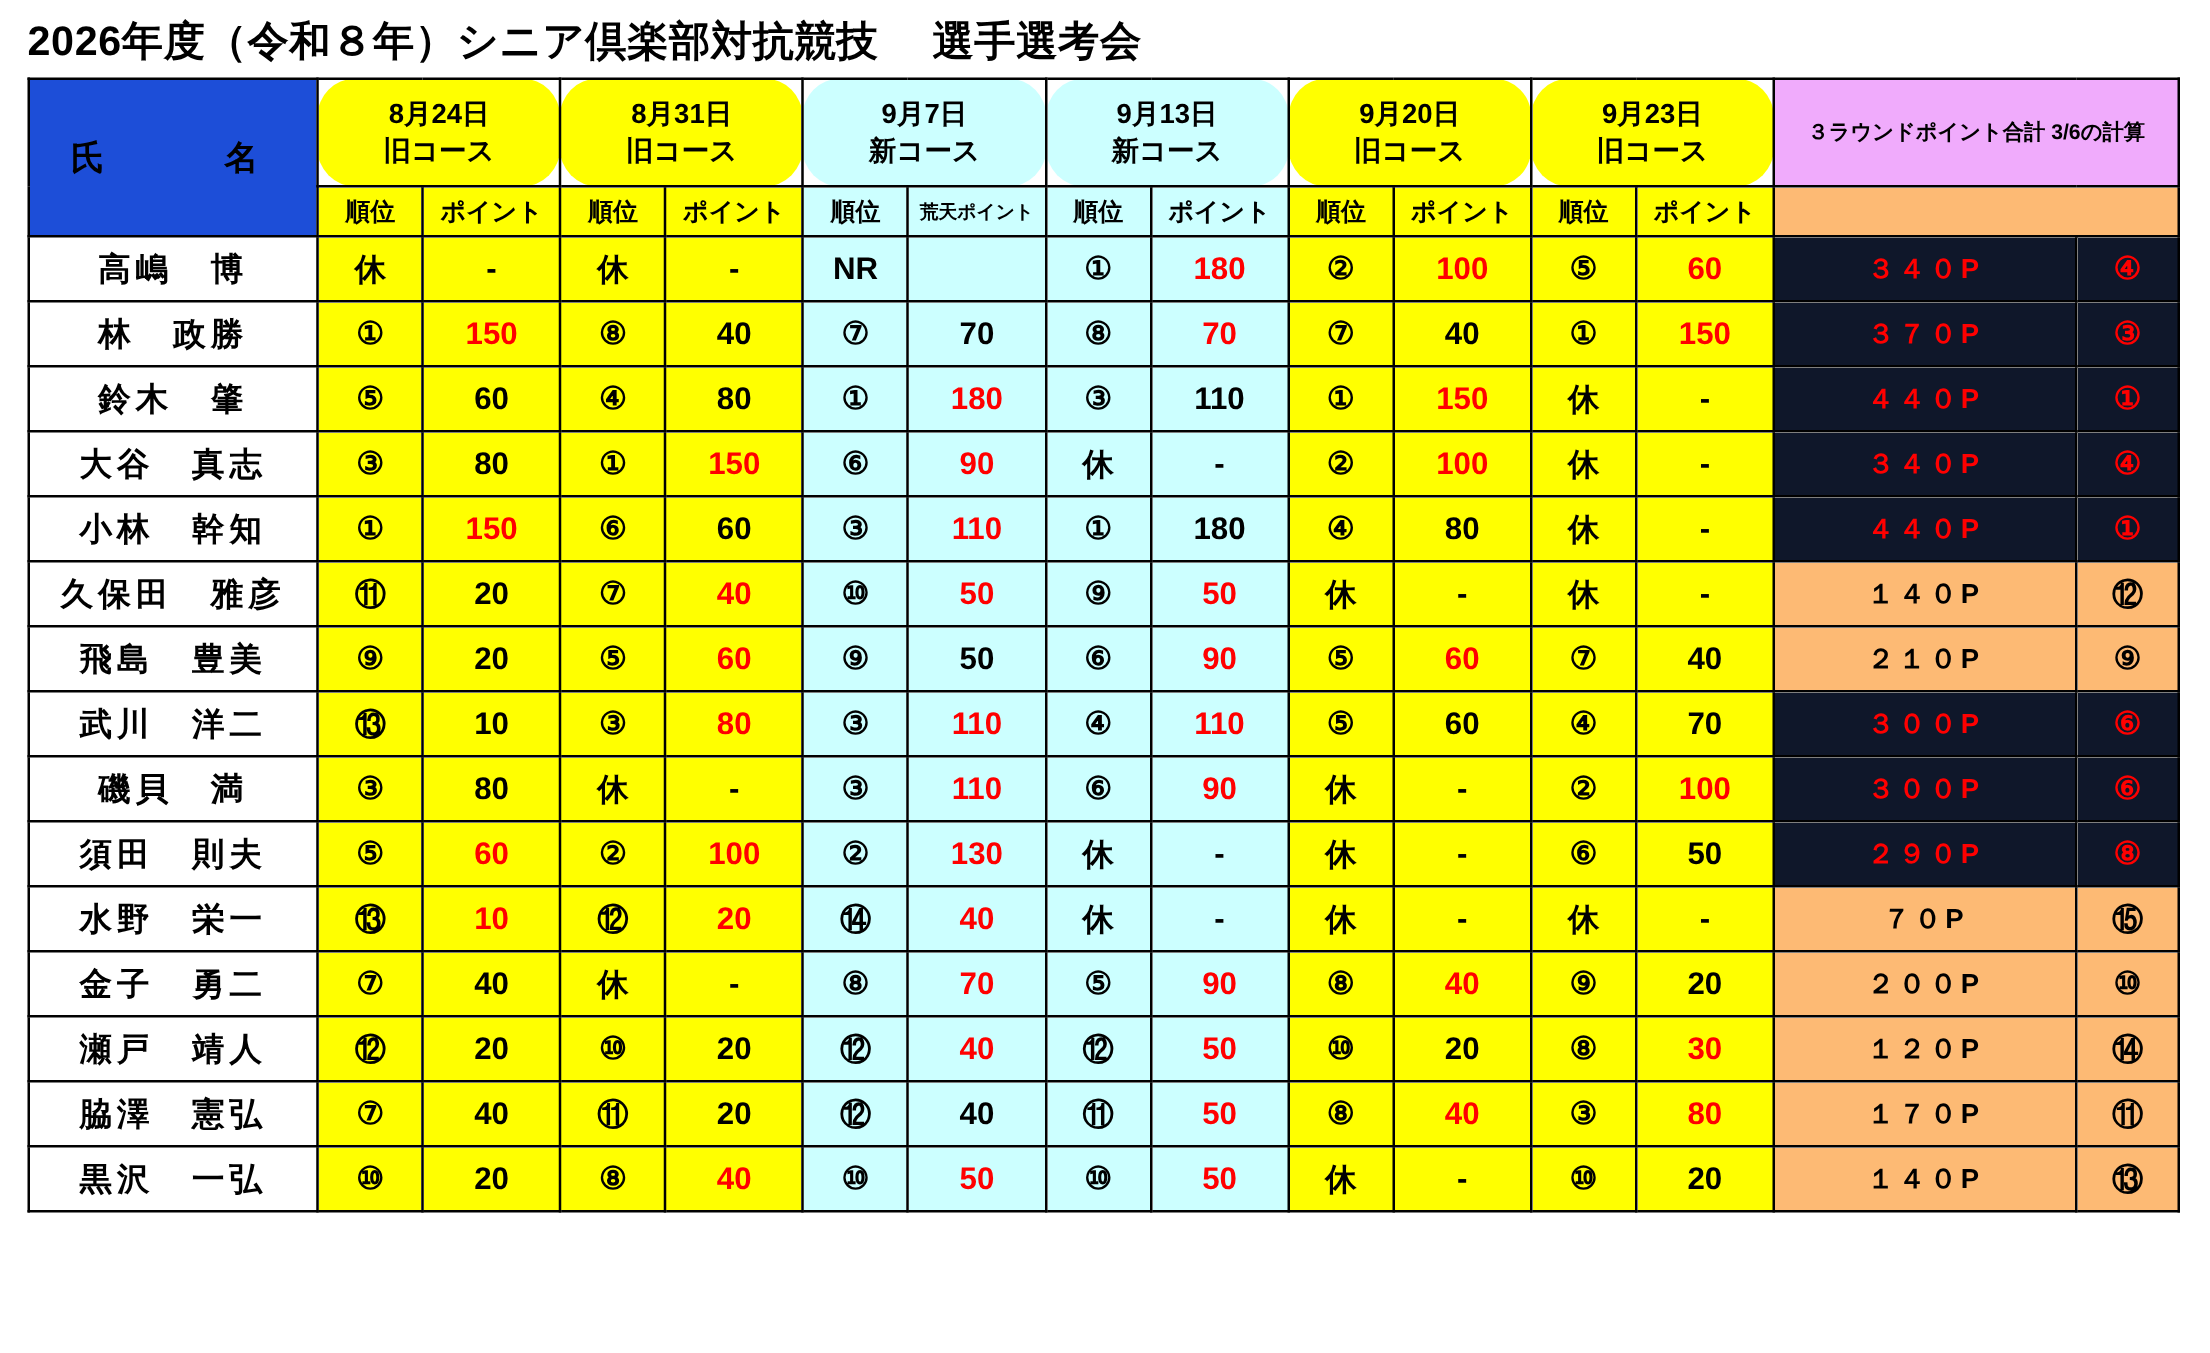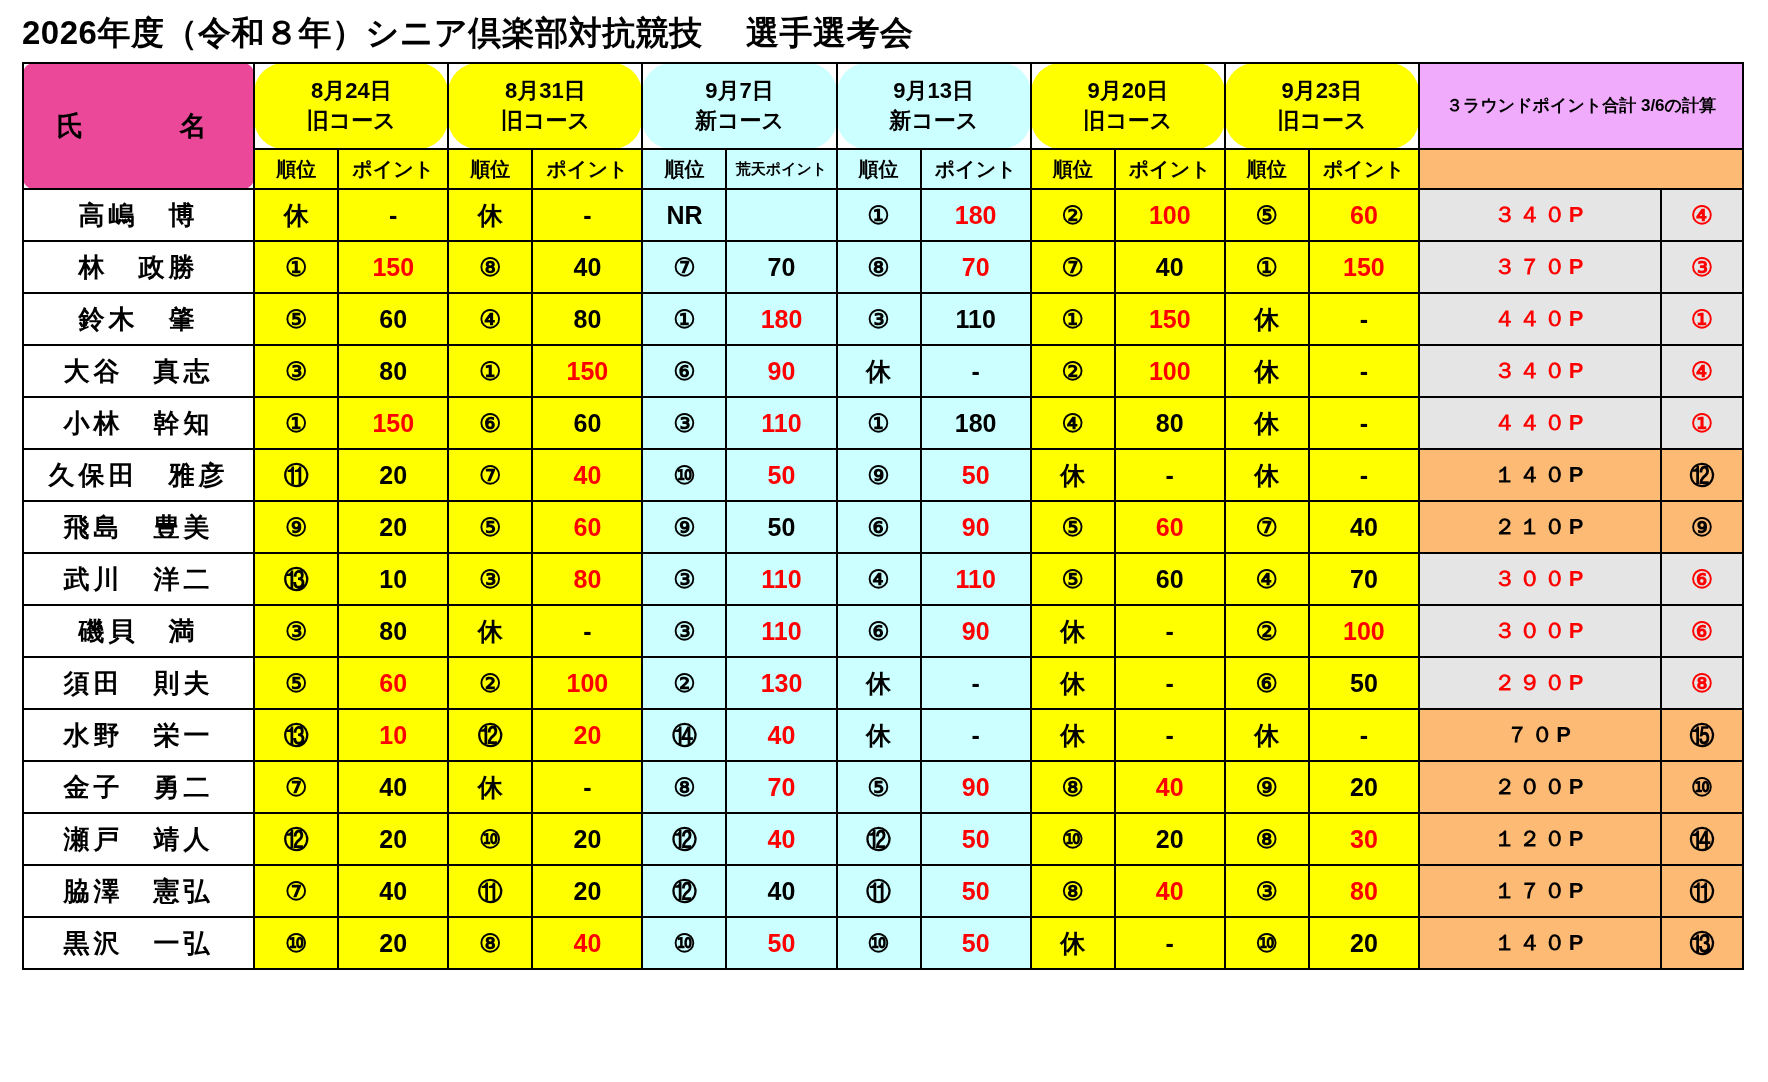--- a/index.html
+++ b/index.html
@@ -41,22 +41,21 @@
     vertical-align: middle;
     font-weight: bold;
     color: #000000;
     overflow: hidden;
   }
   
   .hdr-name {
     font-size: 27px;
     letter-spacing: 14px;
     padding-left: 14px;
-    background: #ec4899;
-    border-radius: 11px;
+    background: #1d4ed8;
   }
   .hdr-date {
     font-size: 22px;
     line-height: 30px;
     height: 84px;
     border-radius: 30px;
   }
   .hdr-date .d1 { display:block; }
   .hdr-date .d2 { display:block; }
   .hdr-sub {
@@ -69,21 +68,21 @@
   }
   .hdr-total {
     font-size: 17px;
     line-height: 30px;
     background: #f0abfc;
     height: 84px;
   }
   .yellow { background: #ffff00; }
   .cyan   { background: #ccffff; }
   .white  { background: #fdba74; }
-  .gray   { background: #e5e5e5; }
+  .gray   { background: #0f172a; }
 
   td.player {
     font-size: 26px;
     letter-spacing: 4px;
     height: 50px;
     background: #ffffff;
     white-space: nowrap;
   }
   td.cell {
     font-size: 25px;

